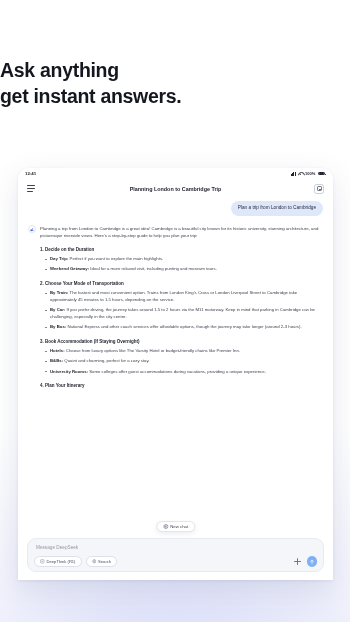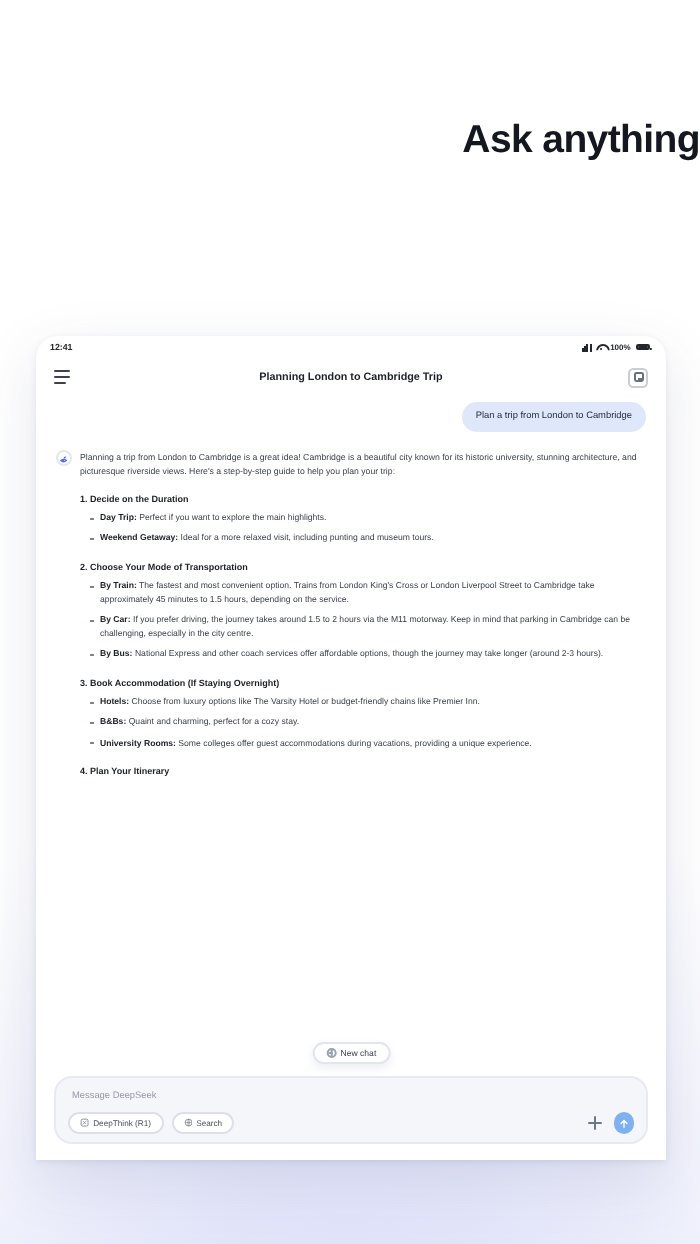--- a/index.html
+++ b/index.html
@@ -11,21 +11,21 @@
     overflow:hidden;
   }
   .bg-gradient{
     position:absolute; inset:0;
     background:
       radial-gradient(115% 70% at 50% 118%, #cfd4f5 0%, #e3e6fa 32%, #f3f4fc 58%, #ffffff 82%),
       linear-gradient(180deg,#ffffff 0%,#fdfdff 55%,#f6f7fd 100%);
   }
   .hero{
     position:absolute; top:58px; left:0; right:0;
-    text-align:right;
+    text-align:left;
     color:#14171f;
     font-size:19.5px;
     font-weight:bold;
     line-height:1.32;
     letter-spacing:-0.3px;
   }
   .hero div{ white-space:nowrap; }
 
   
   .tablet{
@@ -190,20 +190,21 @@
   }
   .send-btn svg{ display:block; }
 </style>
 </head>
 <body>
 
 <div class="bg-gradient"></div>
 
 <div class="hero">
   <div>Ask anything</div>
+  <div>get instant answers.</div>
 </div>
 
 <div class="tablet">
 
   <div class="statusbar">
     <span>12:41</span>
     <span class="status-right">
       <span class="bars">
           <i></i>
           <i></i>

